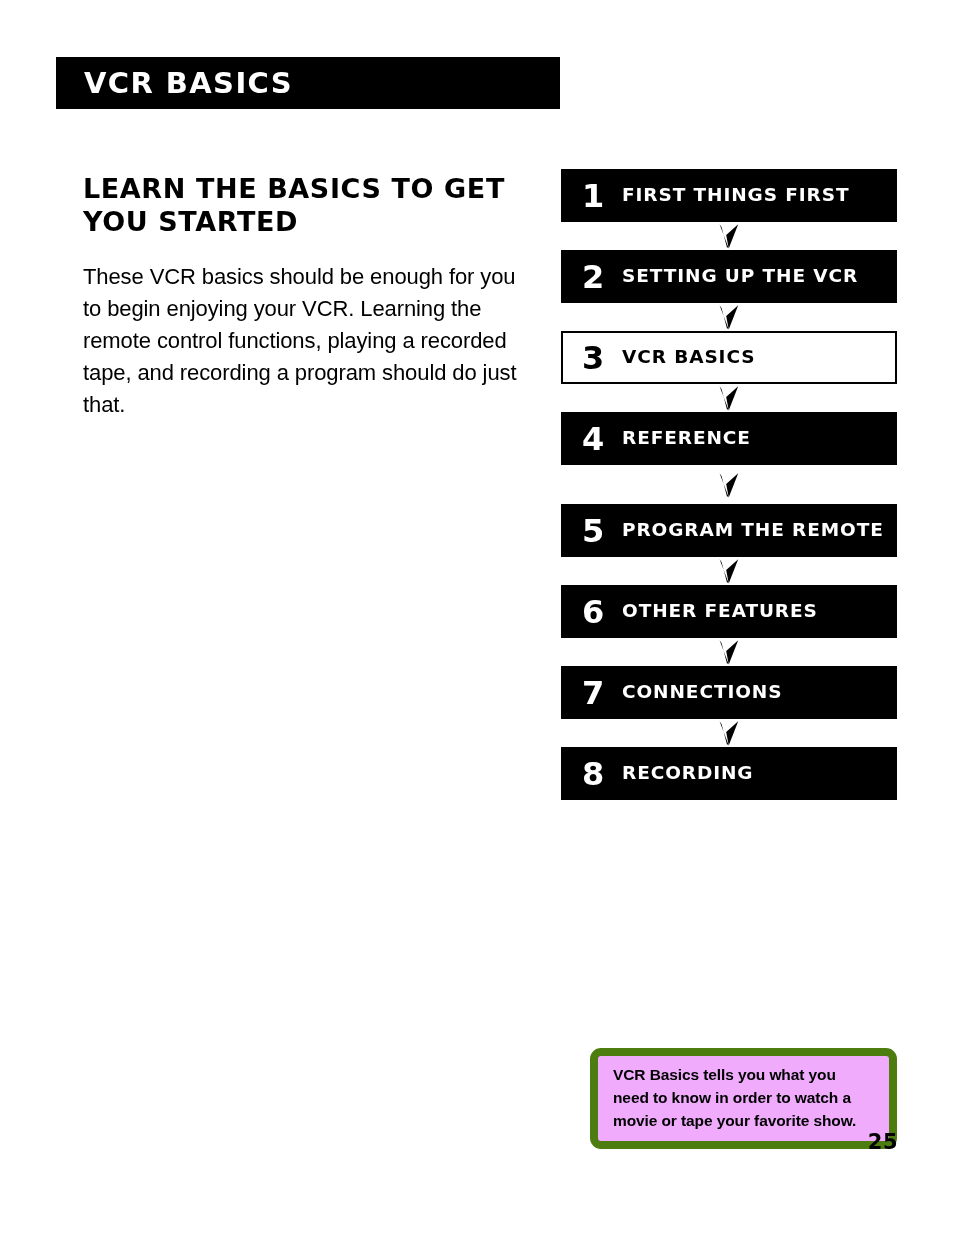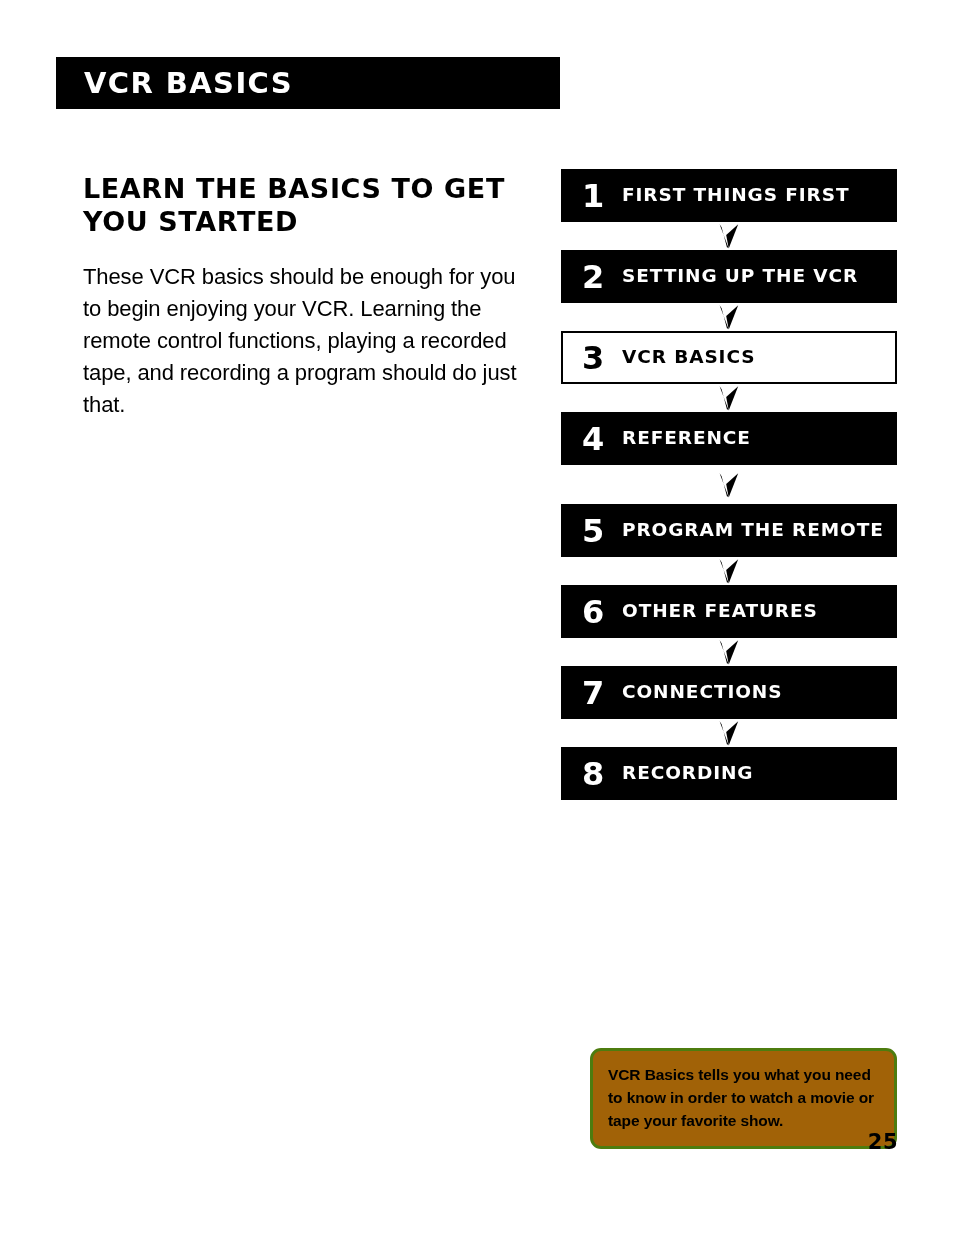--- a/index.html
+++ b/index.html
@@ -113,23 +113,23 @@
   .flow-arrow svg { display: block; }
 
   
   .callout {
     position: absolute;
     left: 590px;
     top: 1048px;
     width: 307px;
     height: 101px;
     box-sizing: border-box;
-    border: 3px solid #4d7c0f;
+    border: 8px solid #4d7c0f;
     border-radius: 11px;
-    background: #a16207;
+    background: #f0abfc;
     display: flex;
     align-items: center;
   }
   .callout-text {
     font-size: 15.5px;
     font-weight: bold;
     line-height: 1.48;
     padding: 0 16px 0 15px;
     letter-spacing: -0.1px;
   }

